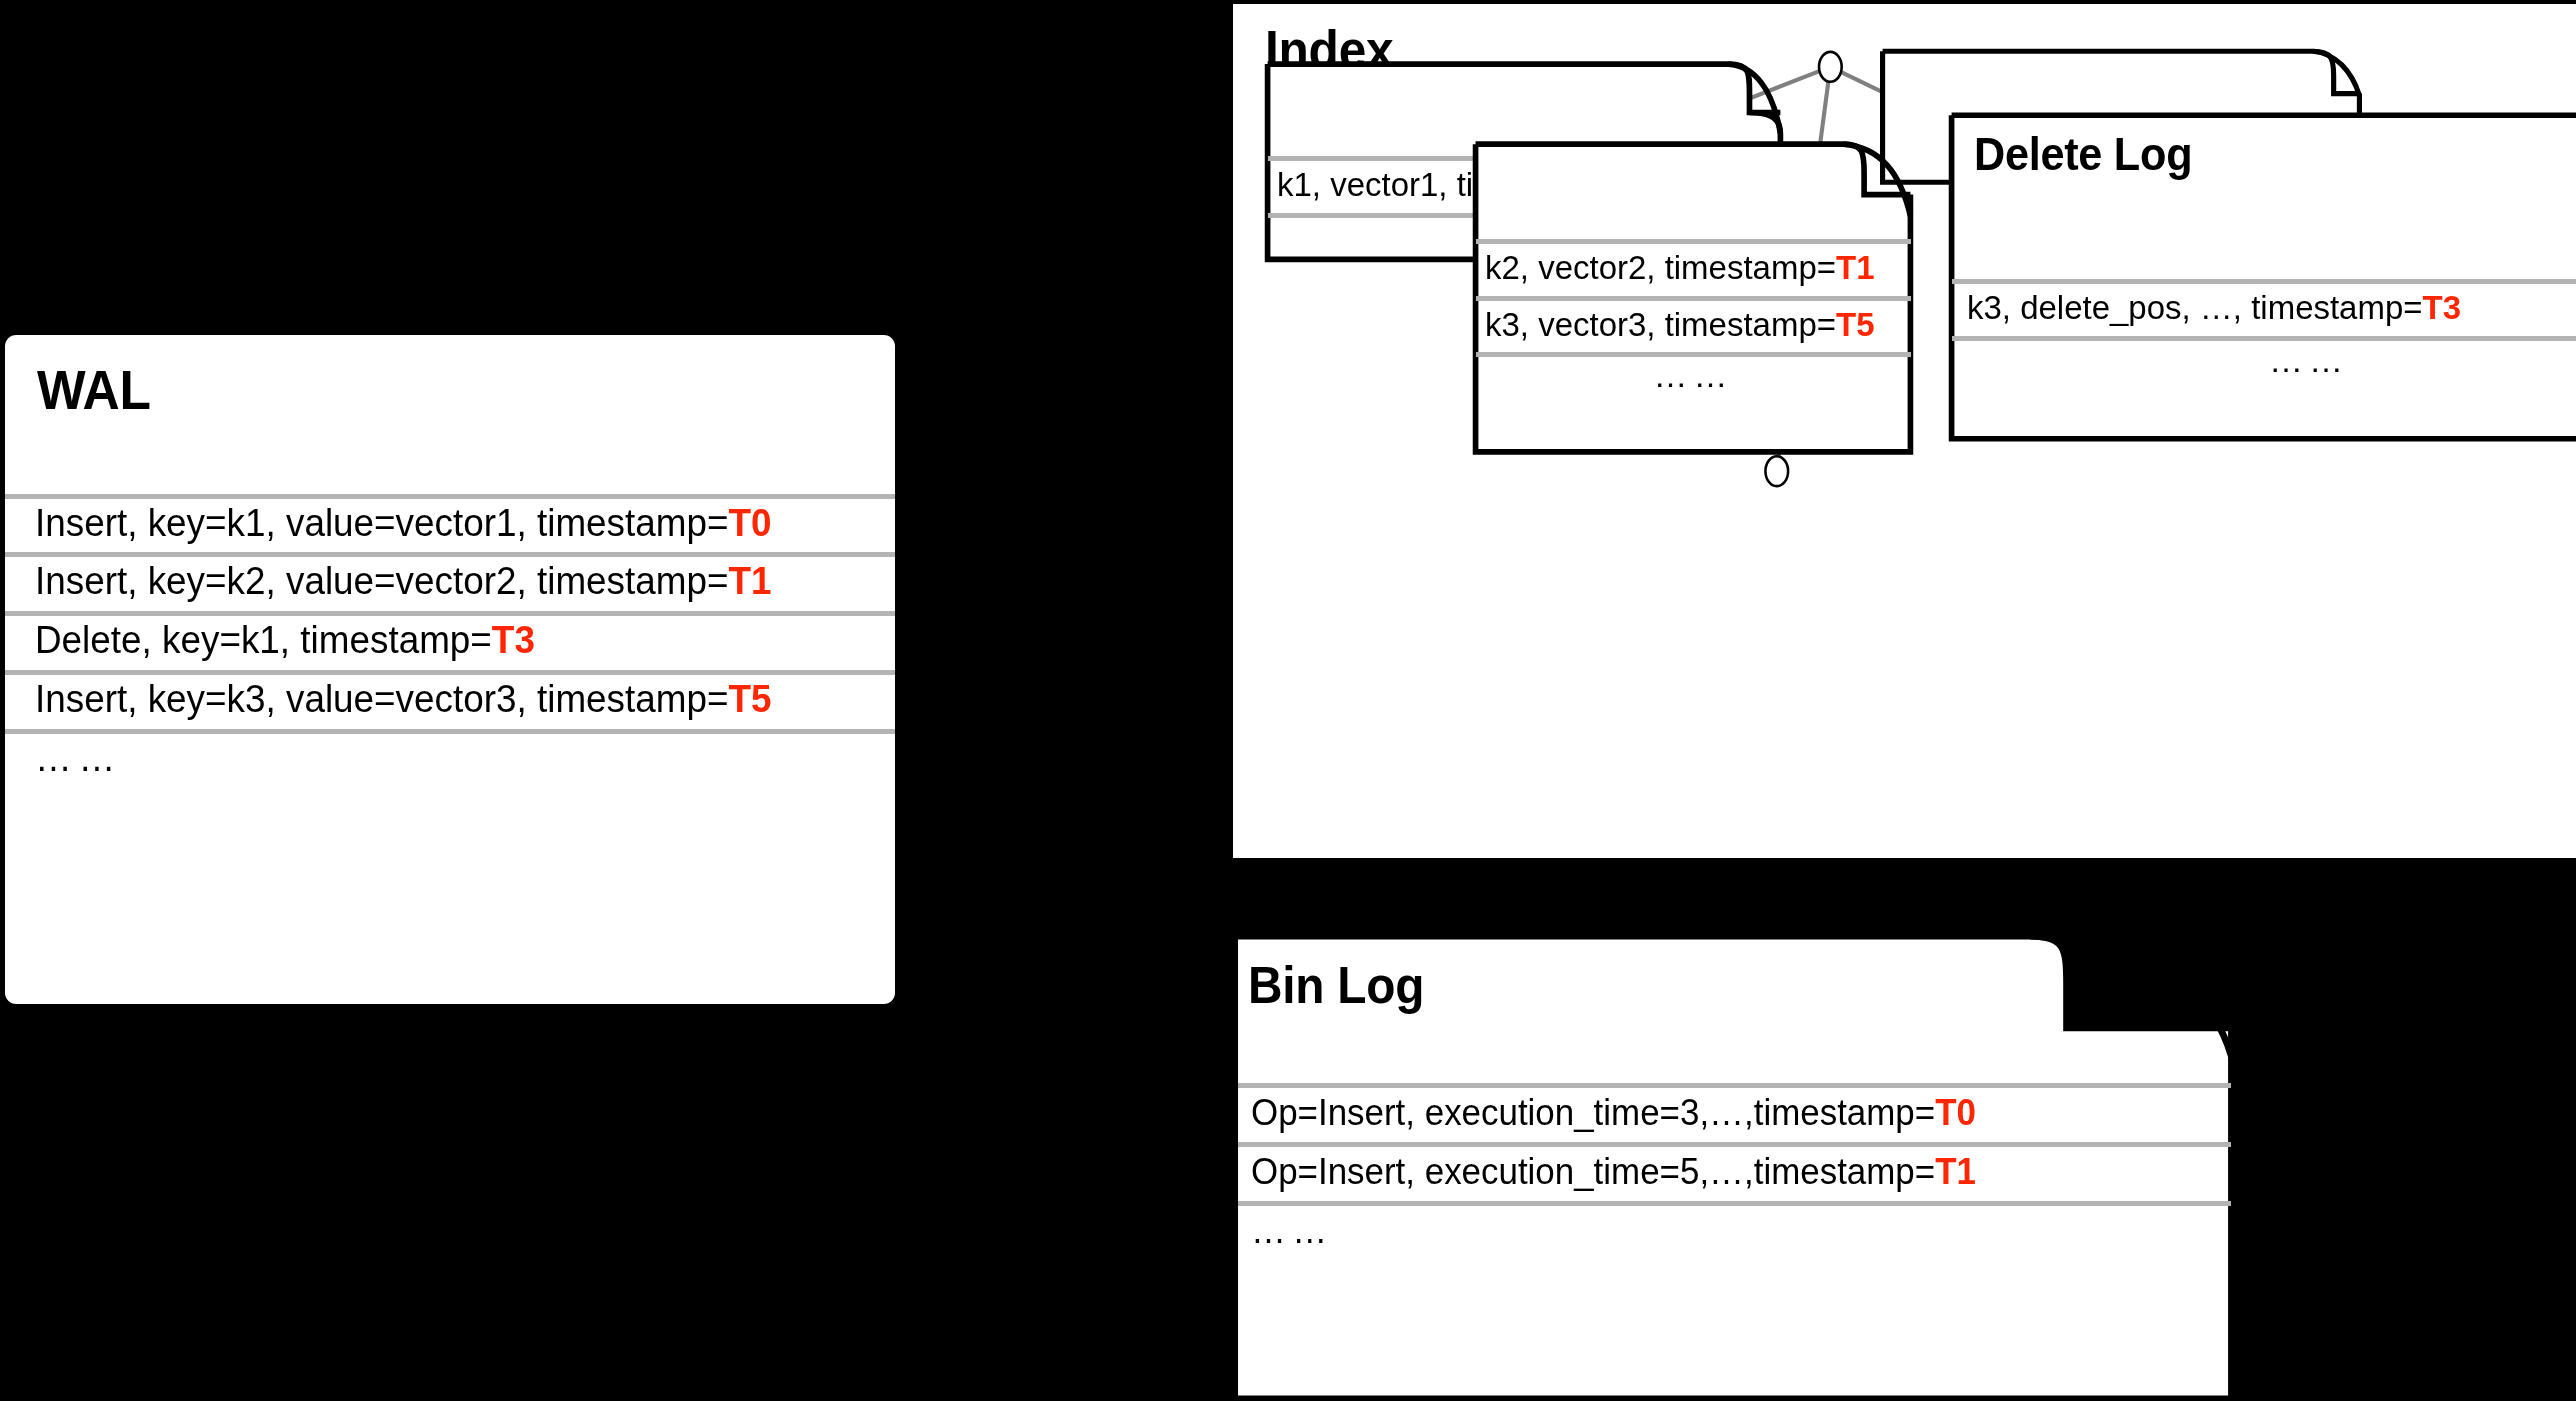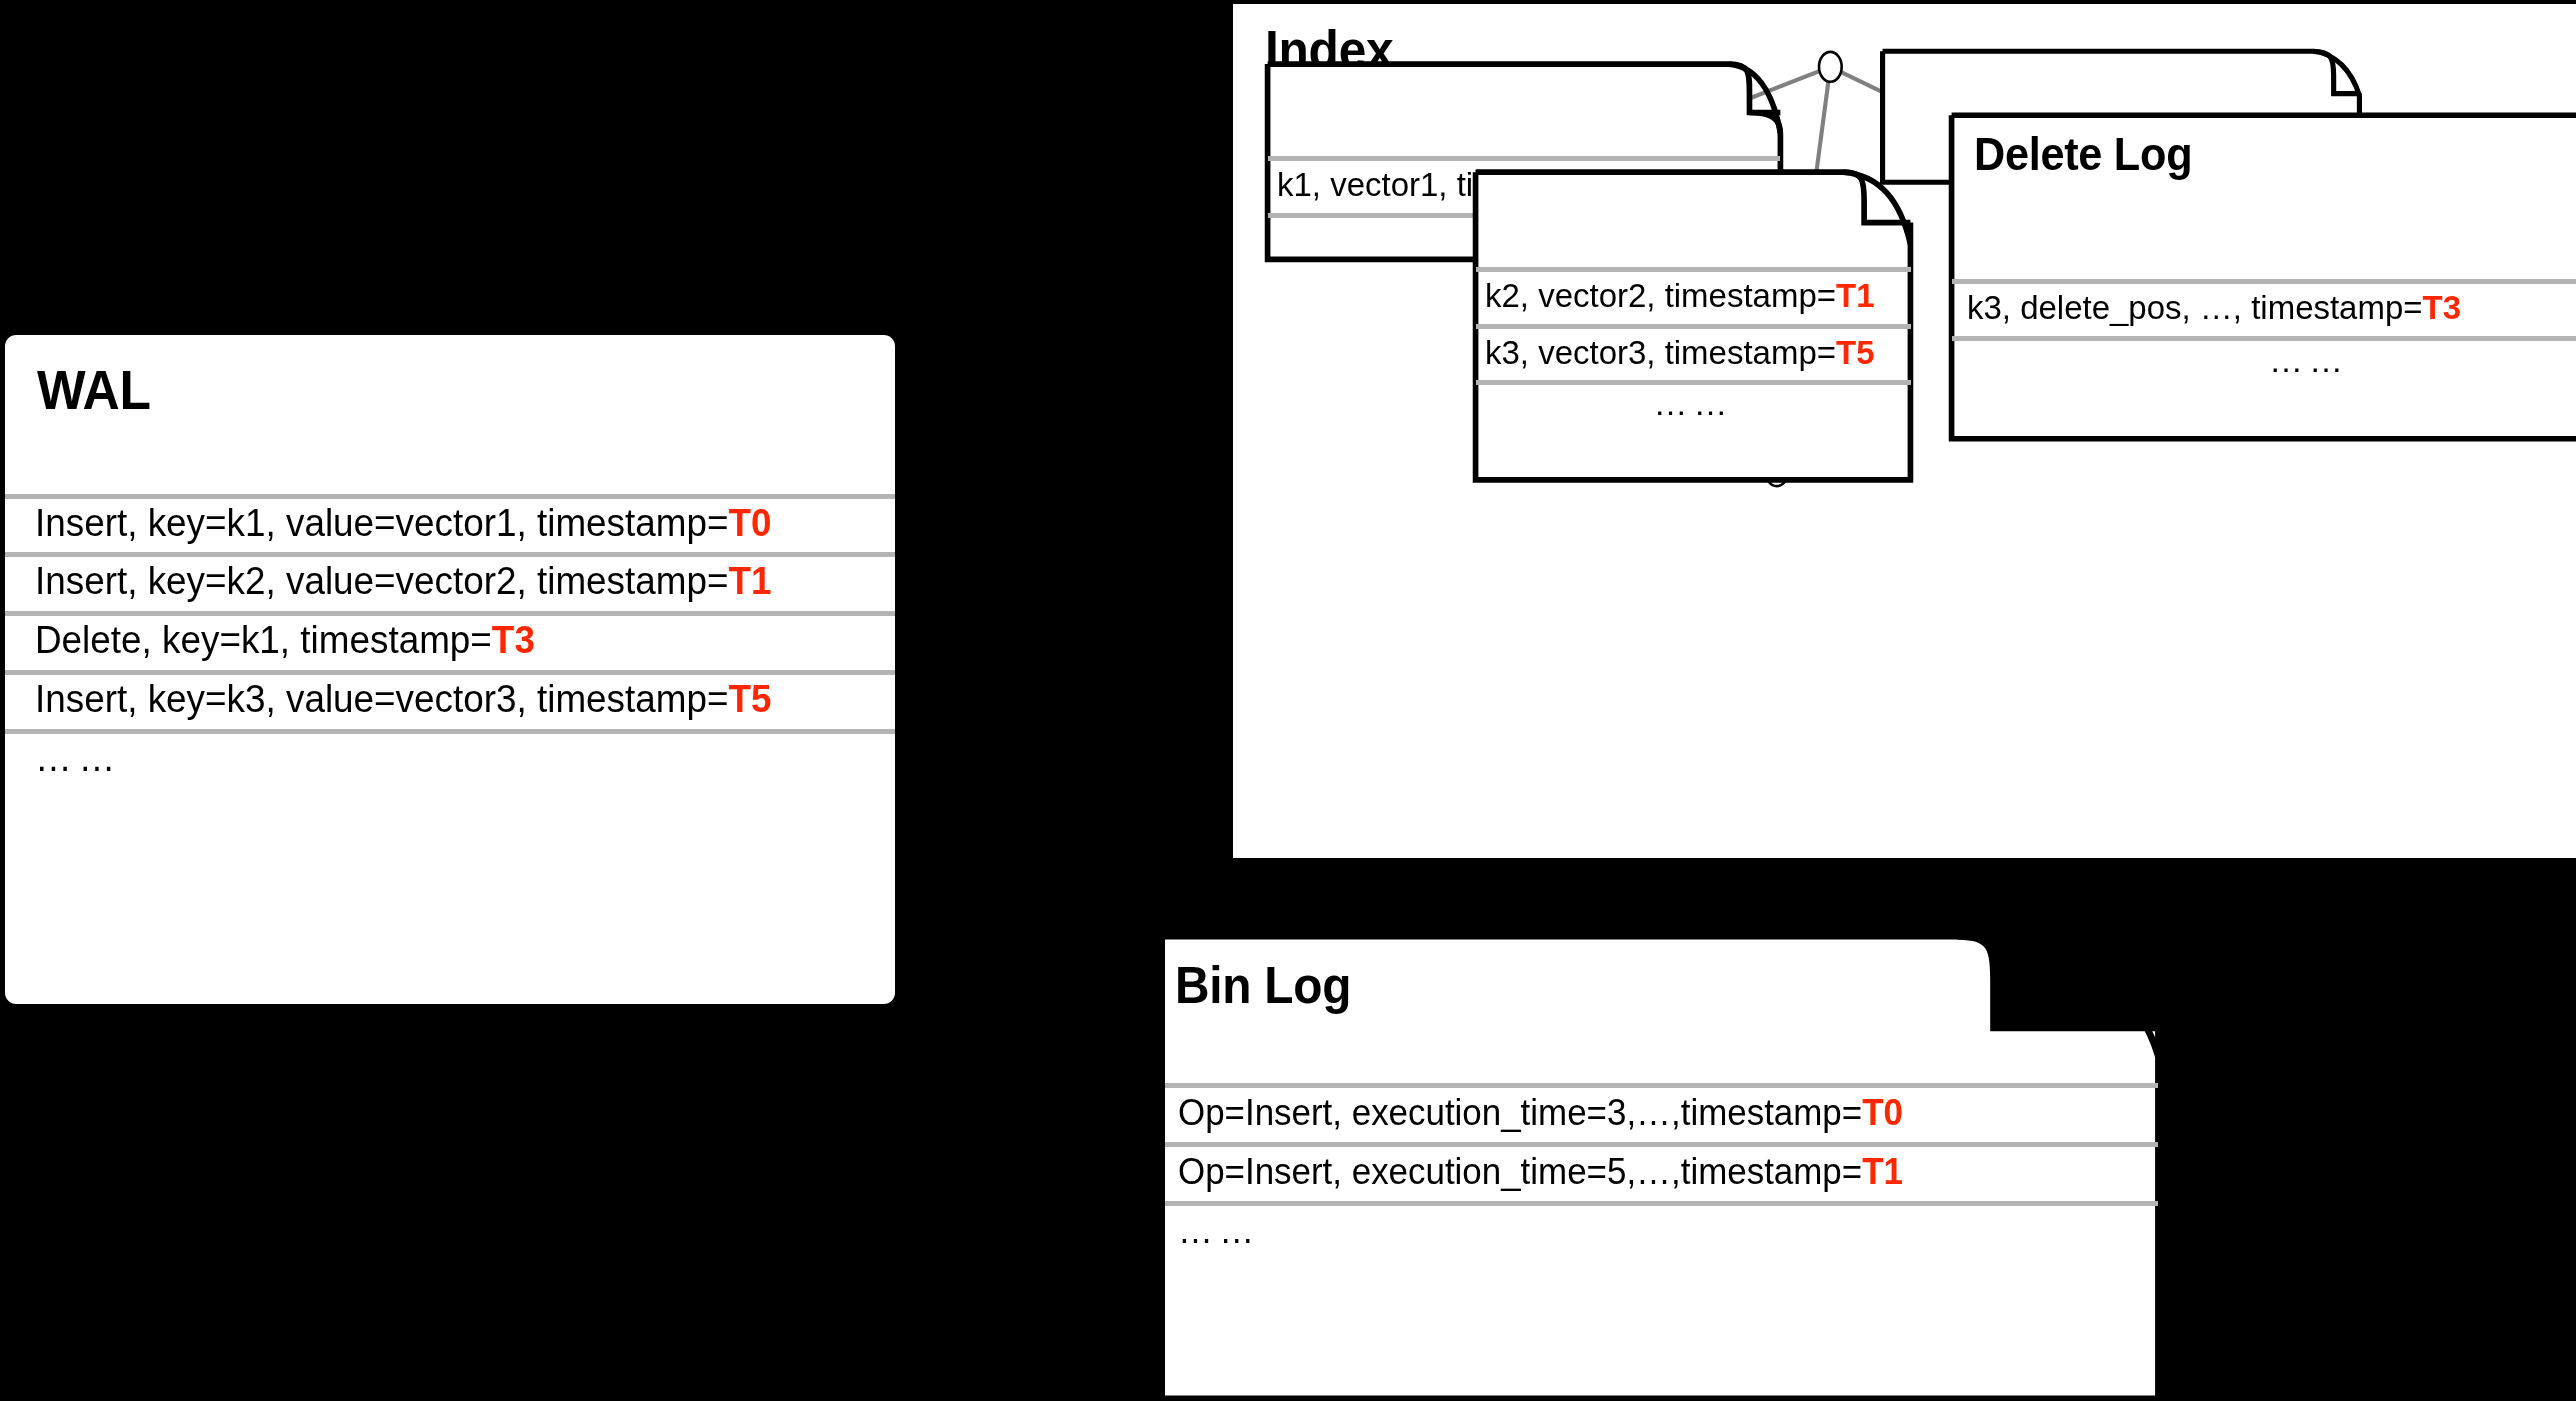--- a/index.html
+++ b/index.html
@@ -154,21 +154,21 @@
         <path d="M930,88 L930,260 L5,260 L5,6" fill="none" stroke="#000000" stroke-width="10"></path>
         <path d="M840,6 C884,10 915,44 930,92" fill="none" stroke="#000000" stroke-width="10"></path>
       </svg>
       <div class="doc-content">
         <div class="row center" style="left:0;top:62px;width:482px;height:41px;font-size:34px;">
           <span class="ellipsis">……</span>
         </div>
       </div>
     </div>
 
-    <div class="doc" style="left:240px;top:137px;width:440px;height:314px;margin-top:28px;">
+    <div class="doc" style="left:240px;top:137px;width:440px;height:314px;">
       <svg width="440" height="314" viewBox="0 0 855 610">
         <path d="M5,6 L720,6 C755,6 760,18 760,58 L760,104 L850,104 L850,604 L5,604 Z" fill="#ffffff" stroke="none"></path>
         <path d="M5,6 L720,6 C758,6 760,22 760,62 L760,104 L850,104" fill="none" stroke="#000000" stroke-width="11"></path>
         <path d="M850,104 C850,104 850,132 850,148 L850,604 L5,604 L5,6" fill="none" stroke="#000000" stroke-width="11"></path>
         <path d="M720,6 C790,12 830,60 850,146" fill="none" stroke="#000000" stroke-width="11"></path>
       </svg>
       <div class="doc-content">
         <div class="sep" style="left:3.1px;top:98px;width:435px;height:4.6px;"></div>
         <div class="row" style="left:12.4px;top:98px;height:57px;font-size:34px;">
           <span>k2, vector2, timestamp=</span>
@@ -203,21 +203,21 @@
         </div>
         <div class="sep" style="left:3.1px;top:224px;width:714px;height:4.6px;"></div>
         <div class="row center" style="left:3.1px;top:224px;width:714px;height:49px;font-size:34px;">
           <span class="ellipsis">……</span>
         </div>
       </div>
     </div>
 
   </div>
 
-  <div class="doc" style="left:1164px;top:935px;width:997px;height:467px;">
+  <div class="doc" style="left:1237px;top:935px;width:997px;height:467px;">
     <svg width="997" height="467" viewBox="0 0 1935 906">
       <path d="M2,2 L1540,2 C1600,2 1610,22 1610,92 L1610,180 L1930,180 L1930,900 L2,900 Z" fill="#ffffff" stroke="none"></path>
       <path d="M2,2 L1540,2 C1606,2 1610,26 1610,96 L1610,180 L1930,180" fill="none" stroke="#000000" stroke-width="13"></path>
       <path d="M1930,180 C1930,180 1930,215 1930,240 L1930,900 L2,900" fill="none" stroke="#000000" stroke-width="13"></path>
       <path d="M1540,2 C1740,14 1885,80 1930,236" fill="none" stroke="#000000" stroke-width="13"></path>
     </svg>
     <div class="doc-content">
       <div class="title" style="left:11.3px;top:19.6px;font-size:52px;">Bin Log</div>
 
       <div class="sep" style="left:1px;top:148px;width:993px;height:4.6px;"></div>

